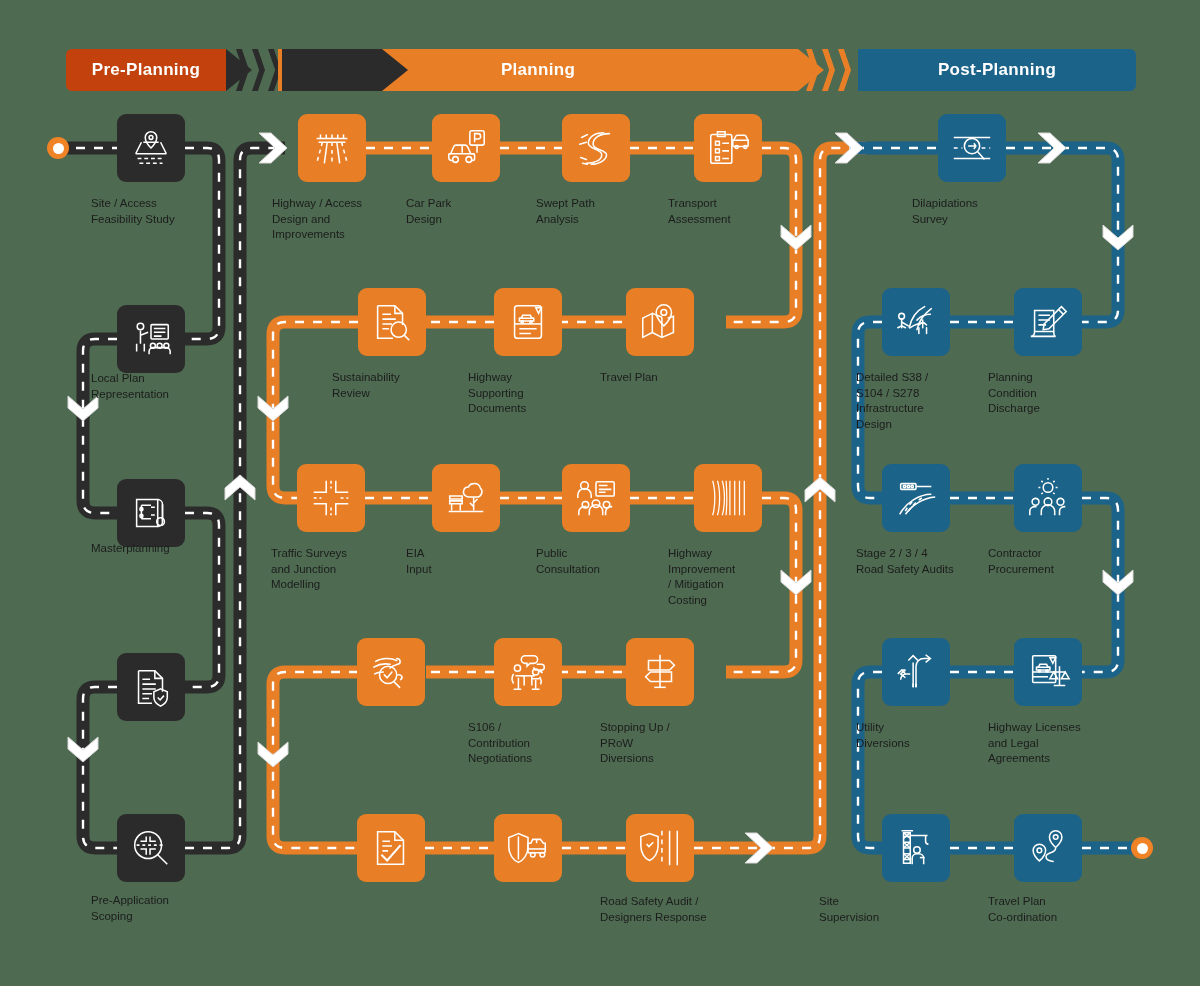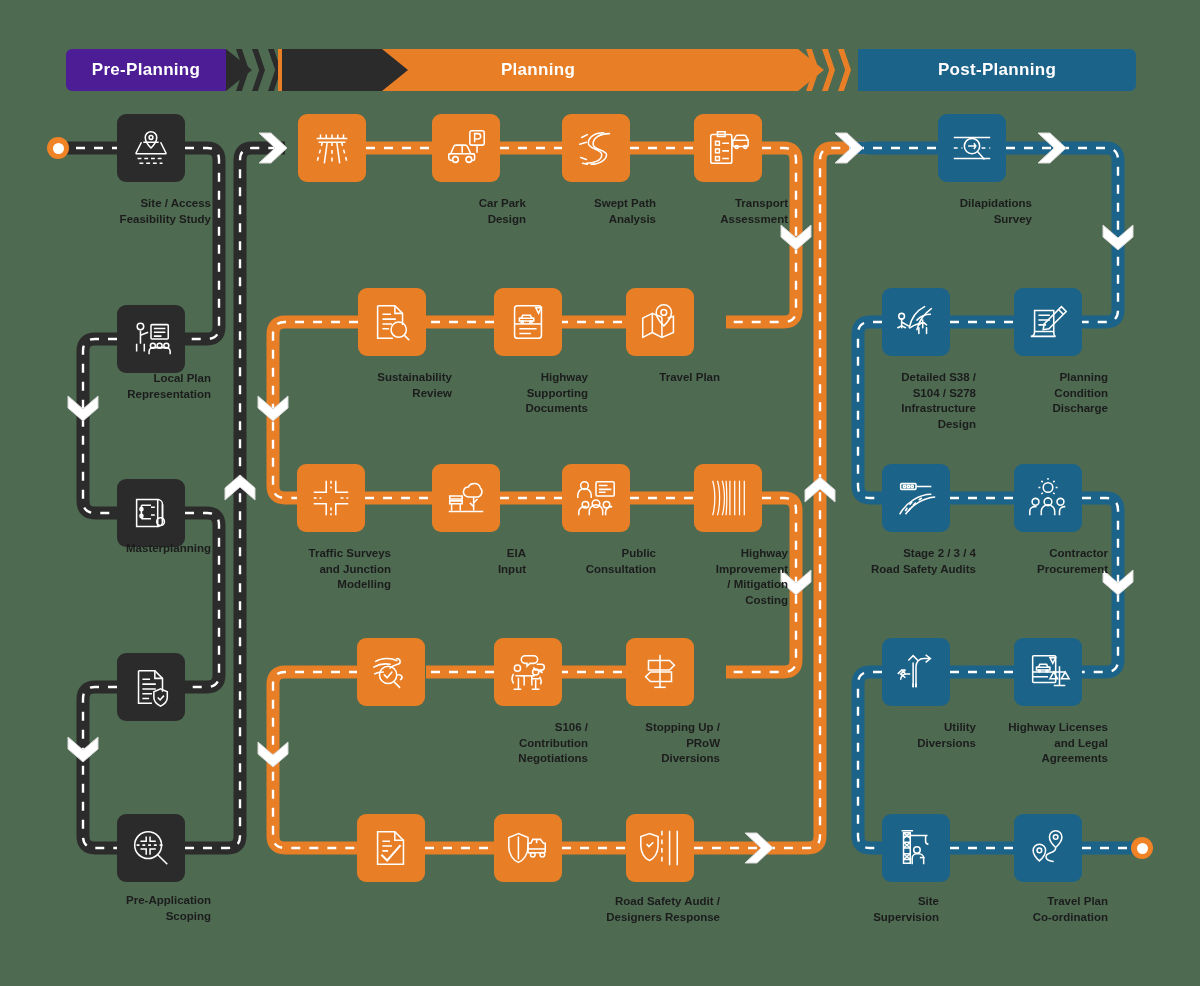--- a/index.html
+++ b/index.html
@@ -6,21 +6,21 @@
   body{width:1200px;height:986px;position:relative;overflow:hidden;
        font-family:"Liberation Sans",sans-serif;}
   #stage{position:absolute;inset:0;width:1200px;height:986px;}
   #roads{position:absolute;left:0;top:0;width:1200px;height:986px;pointer-events:none;}
 
   
   .banner{position:absolute;height:42px;display:flex;align-items:center;
           justify-content:center;color:#fff;font-size:17px;font-weight:bold;
           letter-spacing:.3px;}
   .banner span{position:relative;z-index:3;}
-  .bn-pre  {left:66px;  top:49px; width:160px;background:#4c1d95;
+  .bn-pre  {left:66px;  top:49px; width:160px;background:#c2410c;
             border-radius:6px 0 0 6px;}
   .bn-plan {left:278px; top:49px; width:520px;background:#e87e26;}
   .bn-post {left:858px; top:49px; width:278px;background:#1c6389;
             border-radius:0 6px 6px 0;text-align:right;}
   
   .bn-tip{position:absolute;top:49px;width:26px;height:42px;}
   .tip-dark {left:226px;background:#2b2b2b;
              clip-path:polygon(0 0,0 100%,100% 50%);}
   .tip-or   {left:798px;background:#e87e26;
              clip-path:polygon(0 0,0 100%,100% 50%);}
@@ -33,22 +33,22 @@
   .bn-dark-tip{position:absolute;left:382px;top:49px;width:26px;height:42px;
                background:#2b2b2b;clip-path:polygon(0 0,0 100%,100% 50%);z-index:1;}
 
   
   .node{position:absolute;width:68px;height:68px;border-radius:9px;
         display:flex;align-items:center;justify-content:center;z-index:5;}
   .node.dark{background:#2b2b2b;}
   .node.or  {background:#e87e26;}
   .node.bl  {background:#1c6389;}
   .node svg{width:46px;height:46px;display:block;}
-  .lbl{position:absolute;width:120px;text-align:right;font-size:11.5px;
-       font-weight:bold;color:#1c1c1c;line-height:1.35;z-index:6;}
+  .lbl{position:absolute;width:120px;text-align:left;font-size:11.5px;
+       font-weight:normal;color:#1c1c1c;line-height:1.35;z-index:6;}
 
   
   .dot{position:absolute;width:22px;height:22px;border-radius:50%;
        background:#f08326;display:flex;align-items:center;justify-content:center;
        z-index:7;}
   .dot::after{content:"";width:11px;height:11px;border-radius:50%;background:#fff;}
 </style>
 </head>
 <body>
 
@@ -281,20 +281,21 @@
   <div class="lbl" style="left:91px;top:893px">Pre-Application<br>Scoping</div>
 
   <div class="node or" style="left:298px;top:114px">
     <svg viewBox="0 0 48 48" fill="none" stroke="#fff" stroke-width="1.6">
       <path d="M8 14h32 M10 18h28"></path>
       <path d="M14 18L8 40 M34 18l6 22 M24 18v22" stroke-dasharray="4 4"></path>
       <path d="M19 18l-3 22 M29 18l3 22"></path>
       <path d="M12 10v4 M18 10v4 M24 10v4 M30 10v4 M36 10v4"></path>
     </svg>
   </div>
+  <div class="lbl" style="left:272px;top:196px">Highway / Access<br>Design and<br>Improvements</div>
 
   <div class="node or" style="left:432px;top:114px">
     <svg viewBox="0 0 48 48" fill="none" stroke="#fff" stroke-width="1.6">
       <rect x="28" y="6" width="15" height="15" rx="2"></rect>
         <path d="M33 18v-9h3.5a2.8 2.8 0 010 5.6H33"></path>
       <path d="M35.5 21v8"></path>
       <path d="M6 30h2l3-7a3 3 0 013-2h9a3 3 0 012.6 1.5L29 30h2a2 2 0 012 2v3a2 2 0 01-2 2h-1"></path>
       <path d="M11 37H9a3 3 0 01-3-3v-4"></path>
         <path d="M6 30h27"></path>
       <circle cx="13" cy="36" r="3"></circle>

